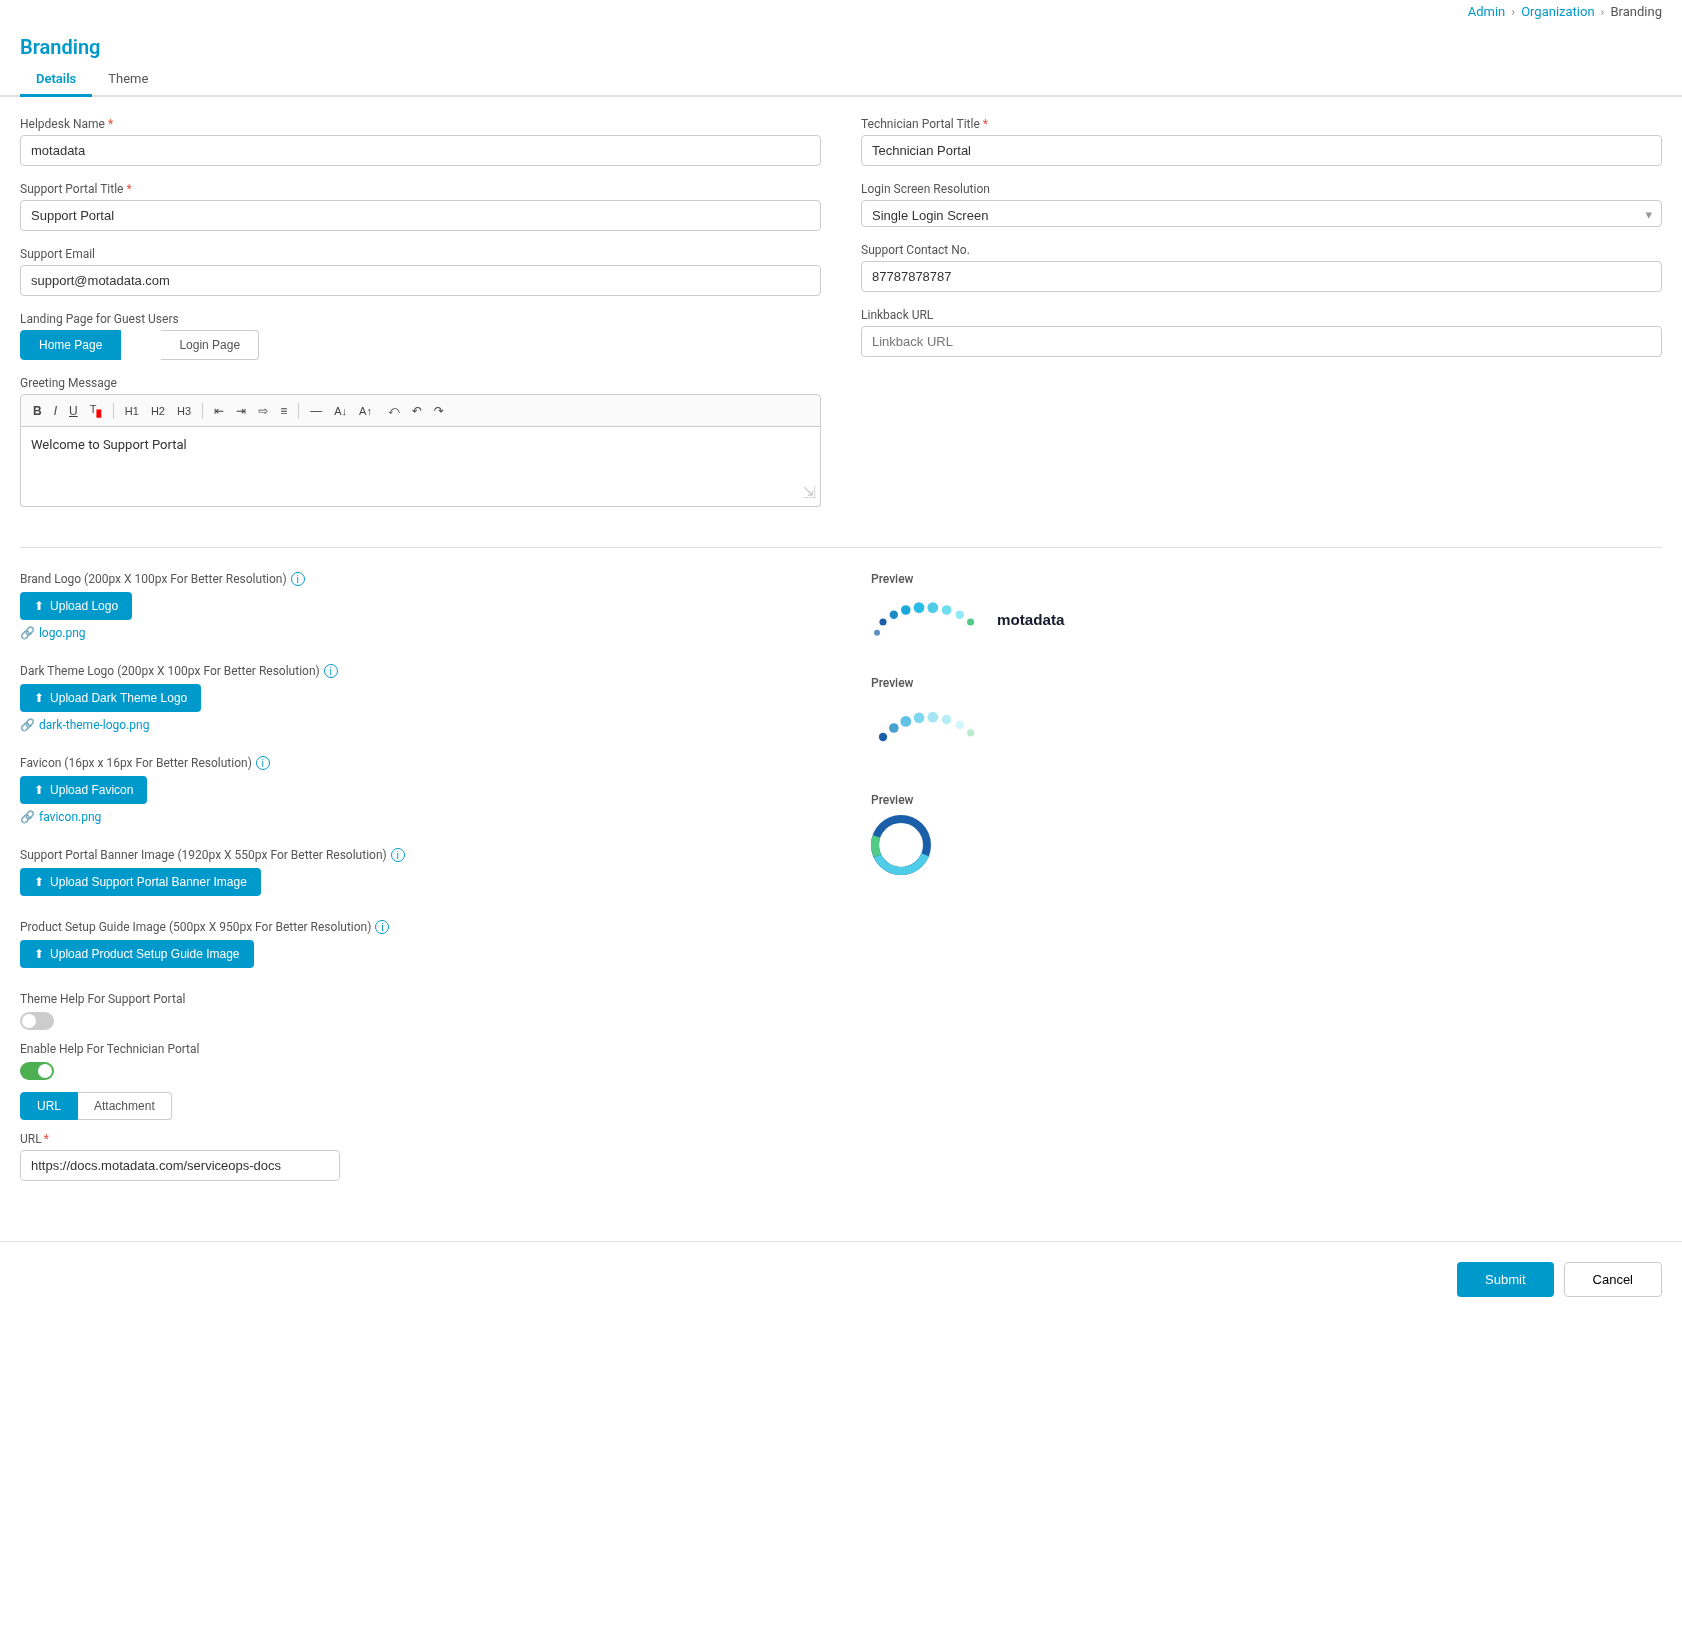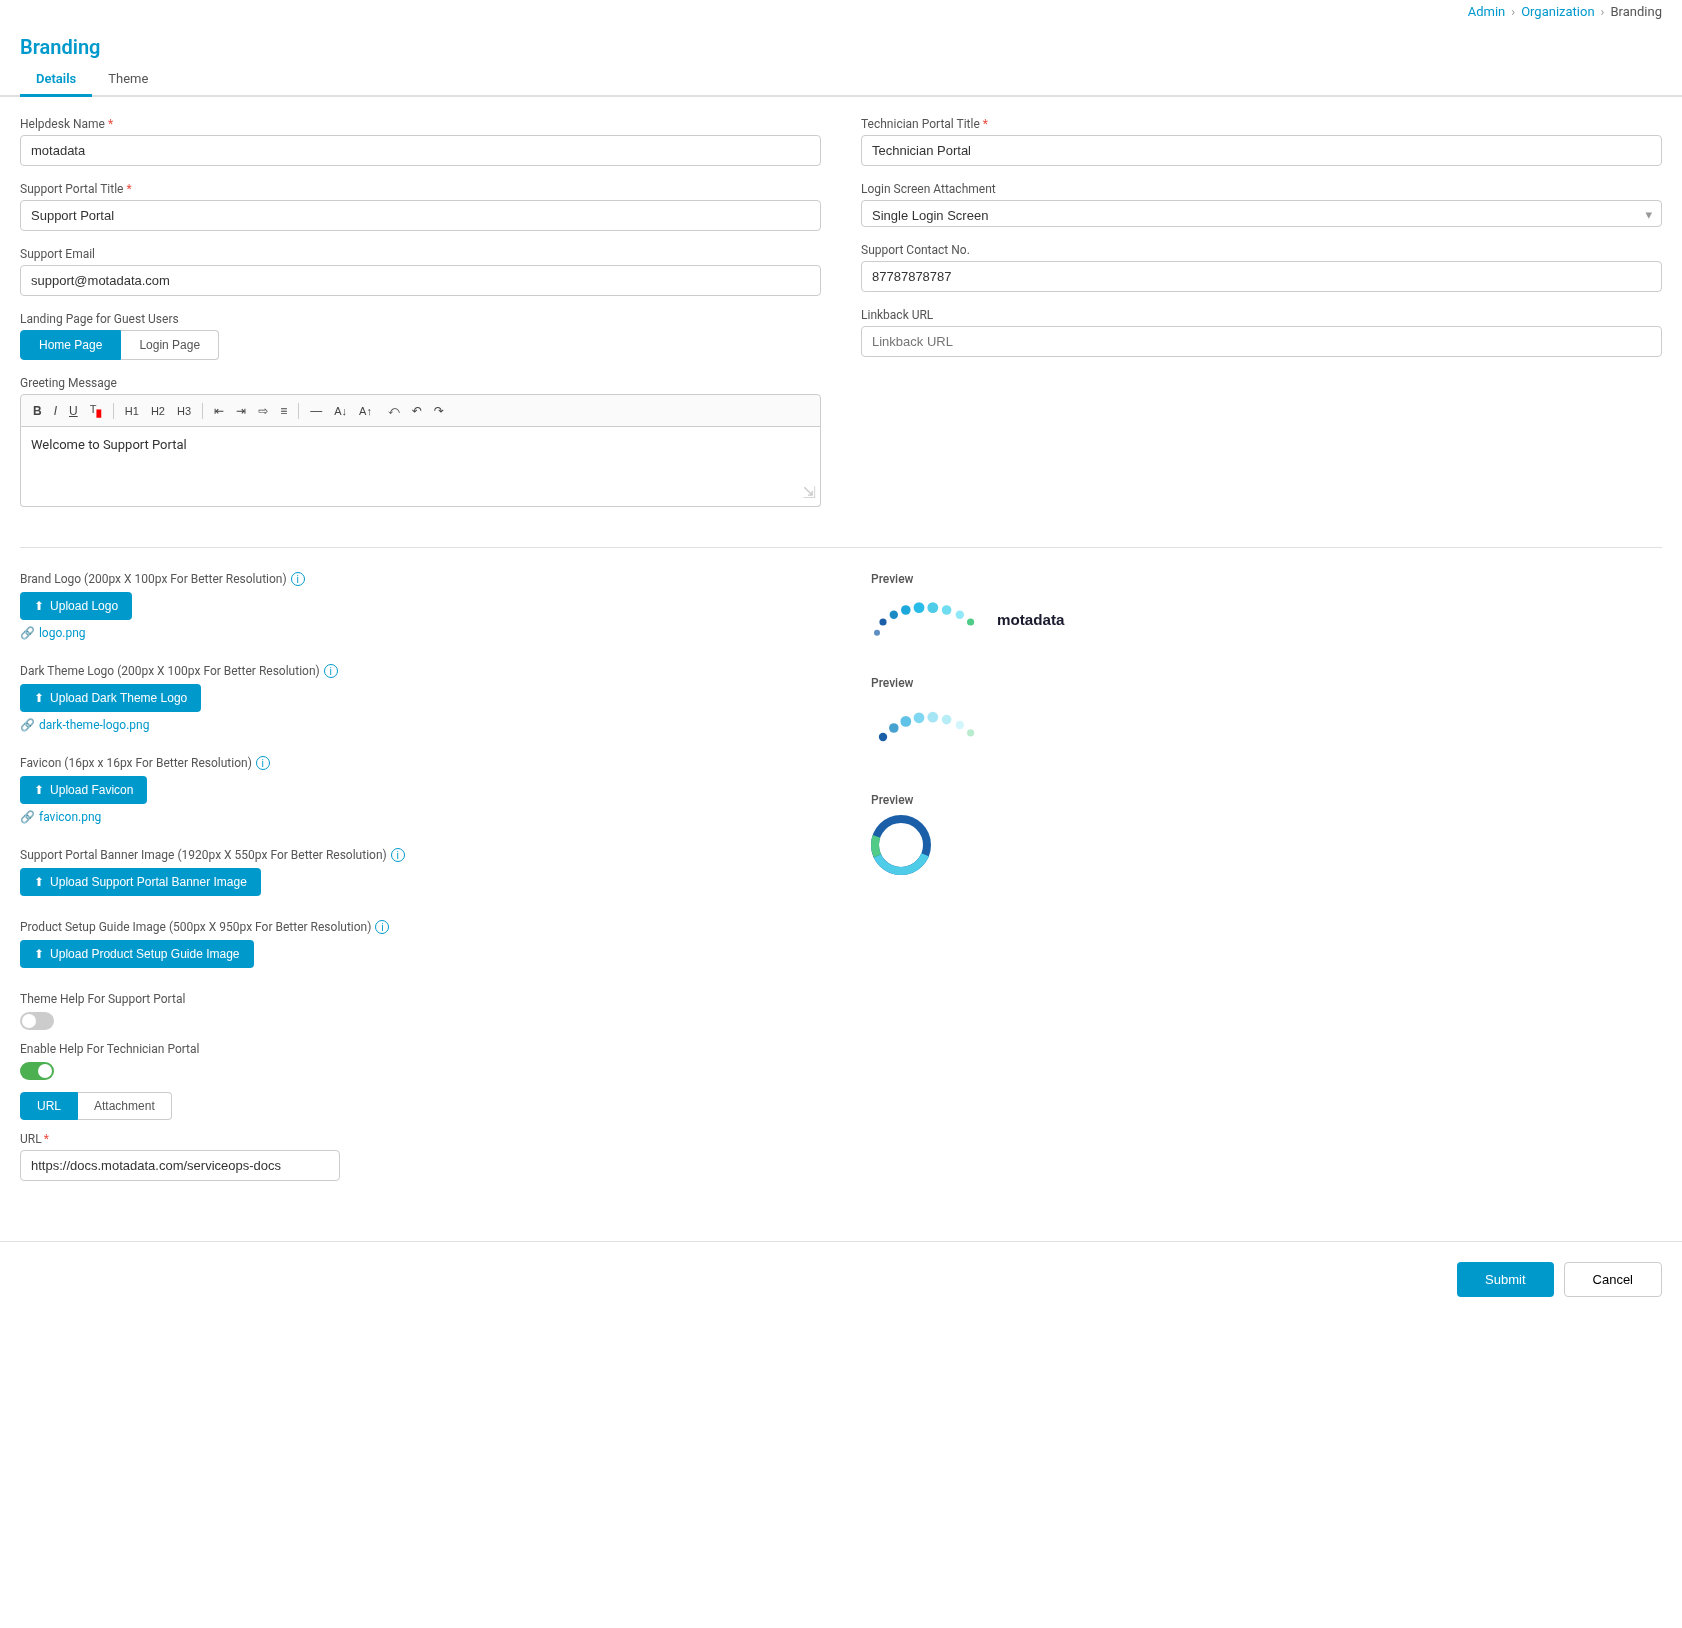--- a/index.html
+++ b/index.html
@@ -24,21 +24,21 @@
     .required { color: #e74c3c; }
     .field-input { width: 100%; border: 1px solid #ccc; border-radius: 4px; padding: 7px 10px; font-size: 13px; color: #333; outline: none; }
 
     .select-wrapper { position: relative; }
     .select-wrapper select { width: 100%; border: 1px solid #ccc; border-radius: 4px; padding: 7px 30px 3px 10px; font-size: 13px; color: #333; appearance: none; background: #fff; outline: none; }
     .select-arrow { position: absolute; right: 10px; top: 50%; transform: translateY(-50%); color: #999; pointer-events: none; }
 
     .toggle-group { display: flex; gap: 0; }
     .toggle-btn { padding: 7px 18px; border: 1px solid #ccc; font-size: 12px; cursor: pointer; background: #fff; color: #555; }
     .toggle-btn:first-child { border-radius: 4px 0 0 4px; }
-    .toggle-btn:last-child { border-radius: 0 4px 4px 0; border-left: none; }
+    .toggle-btn:last-child { border-radius: 0 4px 4px 0; border-left: none; margin-left: 40px; }
     .toggle-btn.active { background: #0099cc; color: #fff; border-color: #0099cc; }
 
     .greeting-toolbar { border: 1px solid #ccc; border-radius: 4px 4px 0 0; padding: 6px 8px; display: flex; align-items: center; gap: 4px; background: #fafafa; flex-wrap: wrap; }
     .toolbar-btn { background: none; border: none; cursor: pointer; padding: 2px 4px; font-size: 12px; color: #444; border-radius: 2px; }
     .toolbar-sep { width: 1px; height: 16px; background: #ccc; margin: 0 3px; }
     .greeting-editor { border: 1px solid #ccc; border-top: none; border-radius: 0 0 4px 4px; min-height: 80px; padding: 10px; font-size: 13px; position: relative; }
     .greeting-editor-resize { position: absolute; bottom: 4px; right: 4px; color: #ccc; font-size: 16px; }
 
     .section-divider { border: none; border-top: 1px solid #e0e0e0; margin: 24px 0; }
 
@@ -166,21 +166,21 @@
 
       <div class="field-group">
         <div class="field-label">
           <span>Technician Portal Title</span>
             <span class="required">*</span>
         </div>
         <input class="field-input" type="text" value="Technician Portal" style="">
       </div>
 
       <div class="field-group">
-        <div class="field-label">Login Screen Attachment</div>
+        <div class="field-label">Login Screen Resolution</div>
         <div class="select-wrapper">
           <select class="field-input">
             <option>Single Login Screen</option>
           </select>
           <span class="select-arrow">▾</span>
         </div>
       </div>
 
       <div class="field-group">
         <div class="field-label">Support Contact No.</div>

